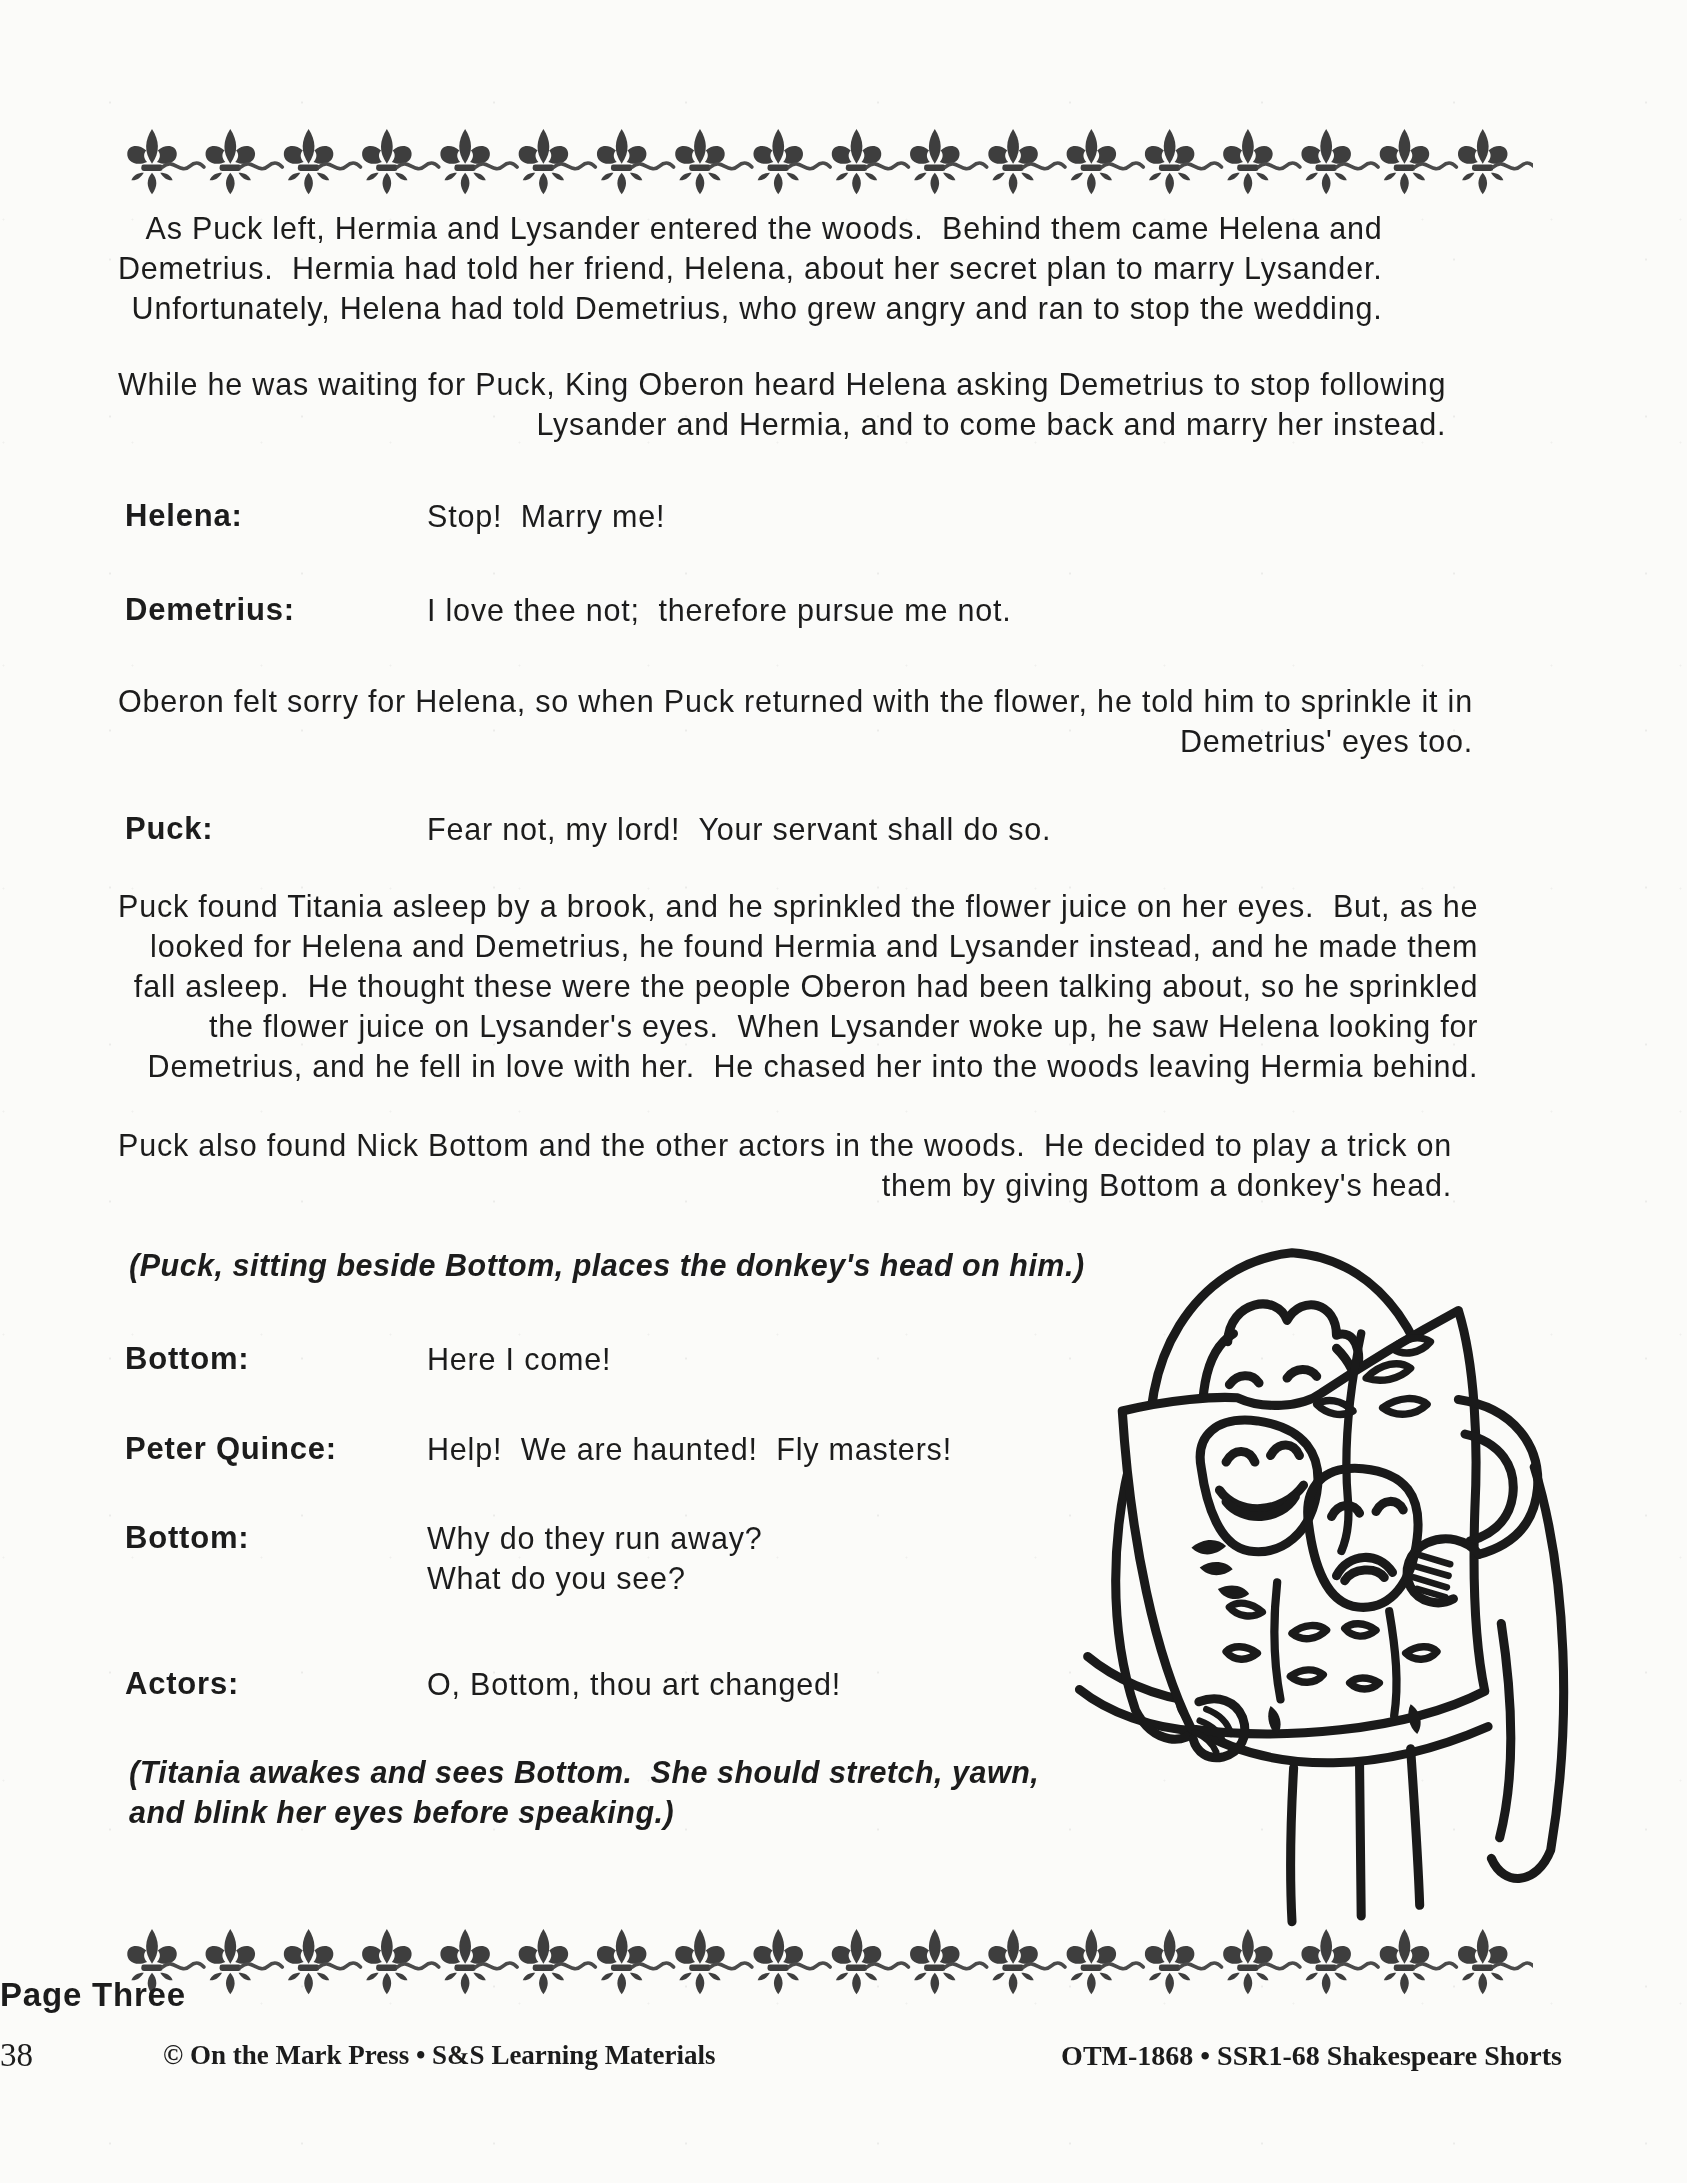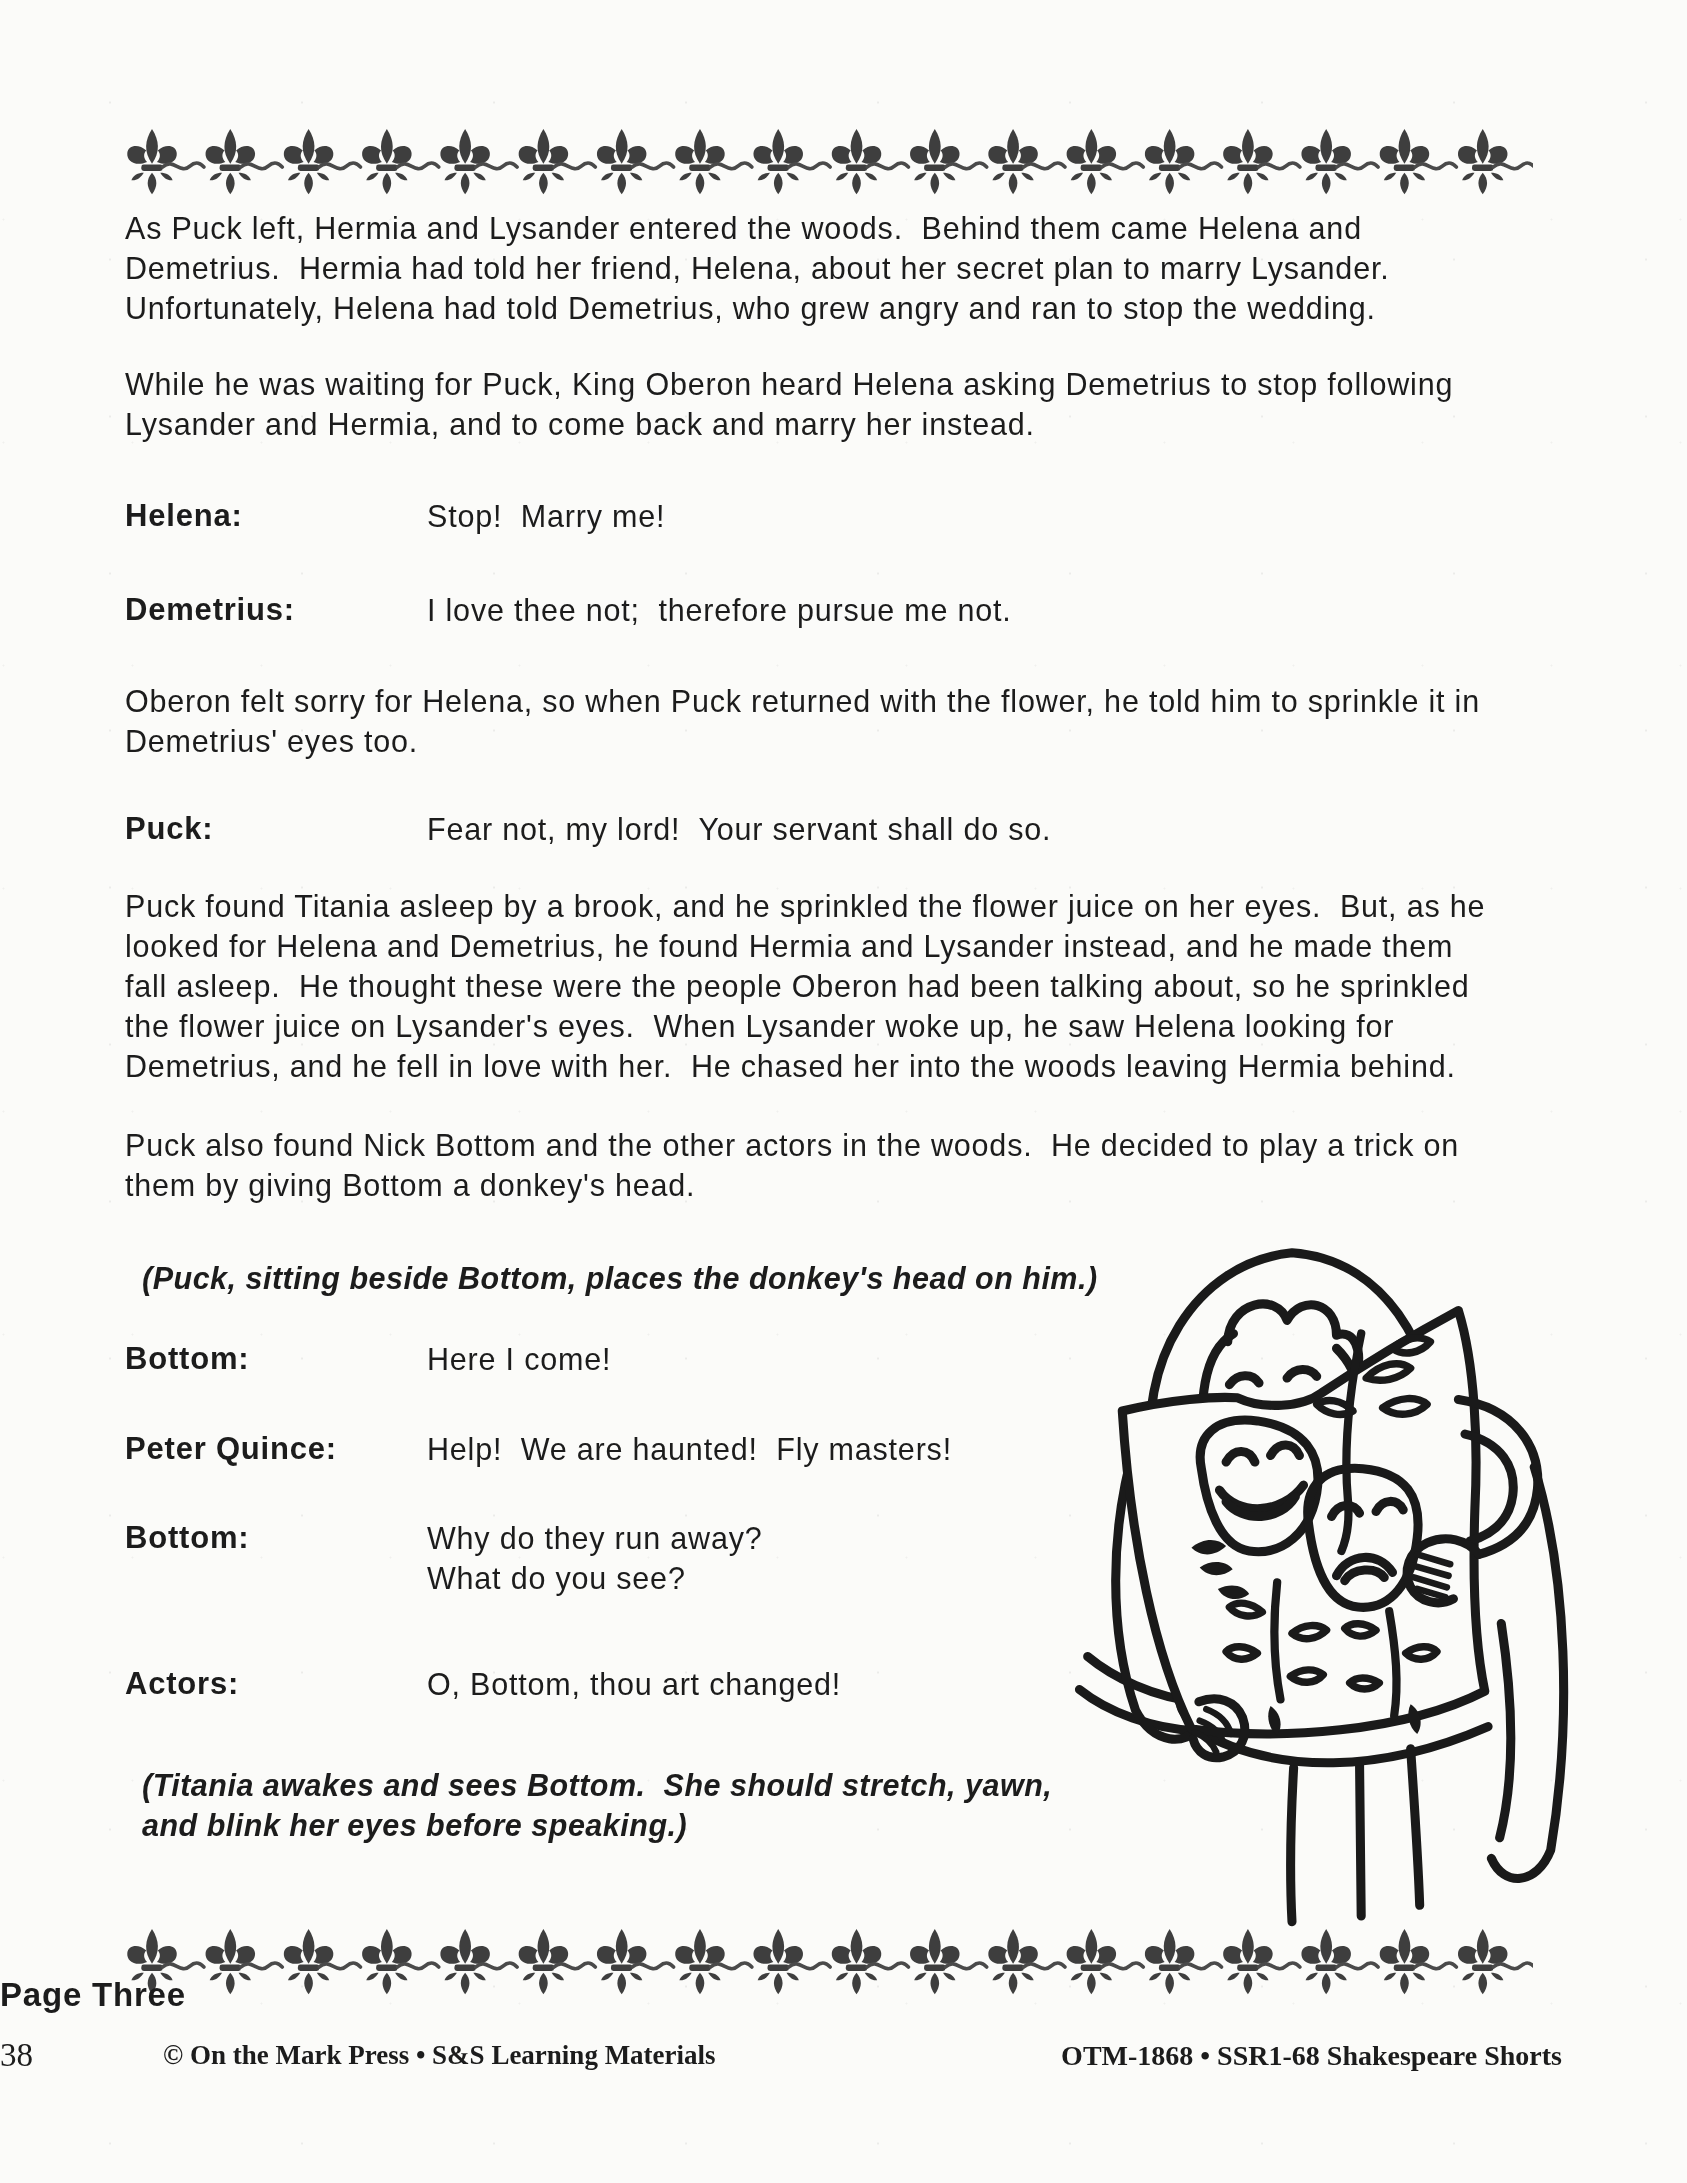--- a/index.html
+++ b/index.html
@@ -13,26 +13,27 @@
     background-size:192px 157px,129px 223px;
     background-position:14px 24px,68px 108px;
     font-family:"Liberation Sans", sans-serif;
     color:#1c1c1c;
     overflow:hidden;
   }
   .border-strip{position:absolute;left:124px;width:1409px;height:76px;}
   .border-top{top:124px;}
   .border-bottom{top:1924px;}
   .para{
-    position:absolute;left:125px;margin:0;
+    position:absolute;left:118px;margin:0;
     font-size:30.5px;line-height:40px;letter-spacing:0.8px;
     white-space:pre;
+    text-align:right;
   }
   .stage-direction{
-    position:absolute;left:125px;margin:17px;
+    position:absolute;left:125px;margin:4px;
     font-size:30.5px;line-height:40px;letter-spacing:0.5px;
     font-style:italic;font-weight:bold;white-space:pre;
   }
   .dialogue{position:absolute;left:125px;display:flex;align-items:flex-start;}
   .speaker{
     display:inline-block;width:302px;flex:0 0 302px;
     font-size:31px;font-weight:bold;letter-spacing:0.8px;line-height:40px;
   }
   .line{
     display:inline-block;font-size:30.5px;letter-spacing:0.8px;line-height:40px;

